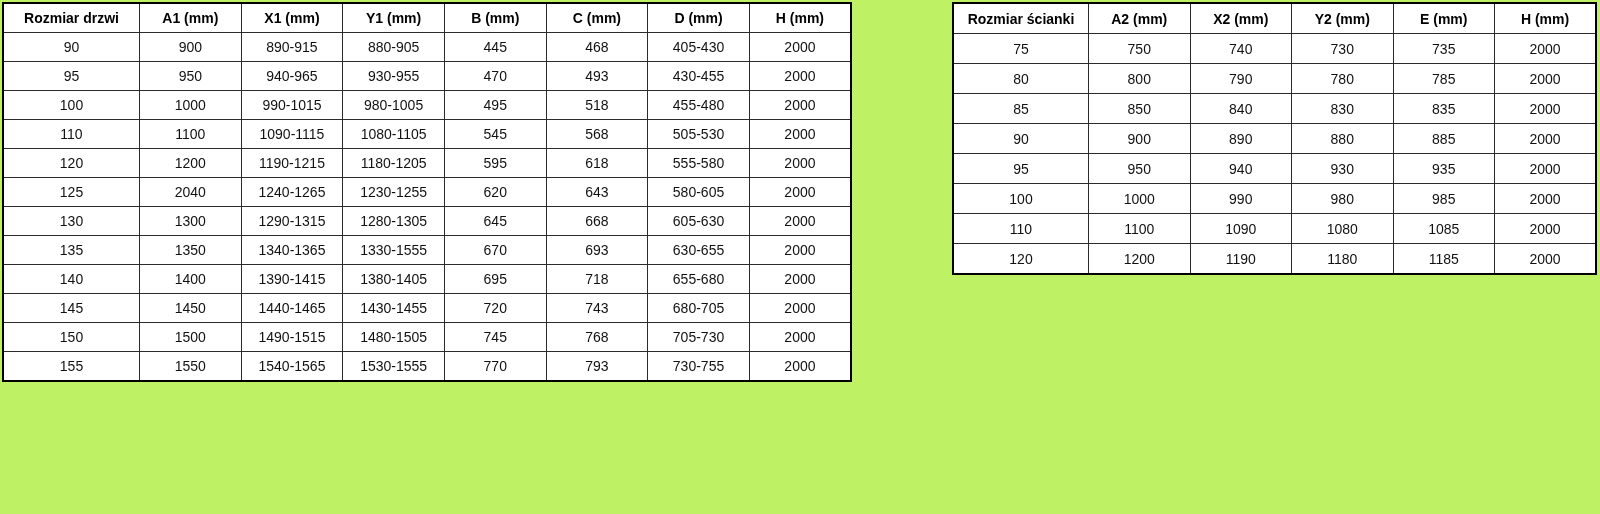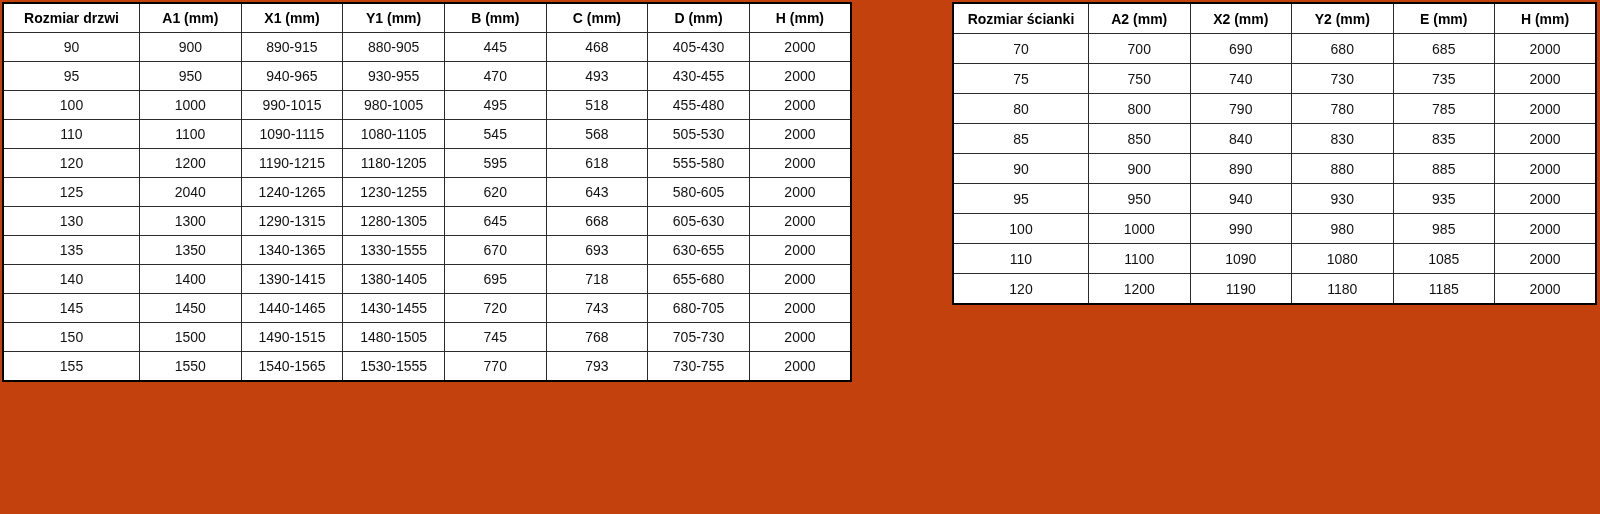--- a/index.html
+++ b/index.html
@@ -8,21 +8,21 @@
     background: #ffffff;
     width: 1600px;
     height: 514px;
     overflow: hidden;
     font-family: "Liberation Sans", sans-serif;
   }
   .stage {
     position: relative;
     width: 1600px;
     height: 514px;
-    background: #c2410c;
+    background: #bef264;
   }
   table.spec {
     position: absolute;
     border-collapse: collapse;
     table-layout: fixed;
     background: #ffffff;
     color: #111111;
     font-size: 14px;
   }
   table.spec th,
@@ -206,28 +206,20 @@
           <th>Rozmiar ścianki</th>
           <th>A2 (mm)</th>
           <th>X2 (mm)</th>
           <th>Y2 (mm)</th>
           <th>E (mm)</th>
           <th>H (mm)</th>
         </tr>
       </thead>
       <tbody>
         <tr>
-          <td>70</td>
-          <td>700</td>
-          <td>690</td>
-          <td>680</td>
-          <td>685</td>
-          <td>2000</td>
-        </tr>
-        <tr>
           <td>75</td>
           <td>750</td>
           <td>740</td>
           <td>730</td>
           <td>735</td>
           <td>2000</td>
         </tr>
         <tr>
           <td>80</td>
           <td>800</td>

